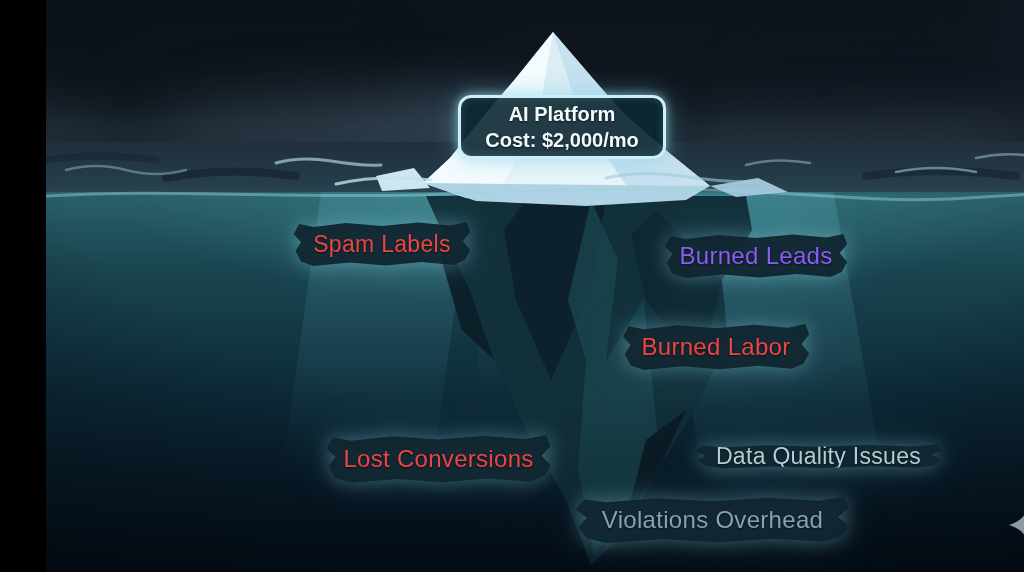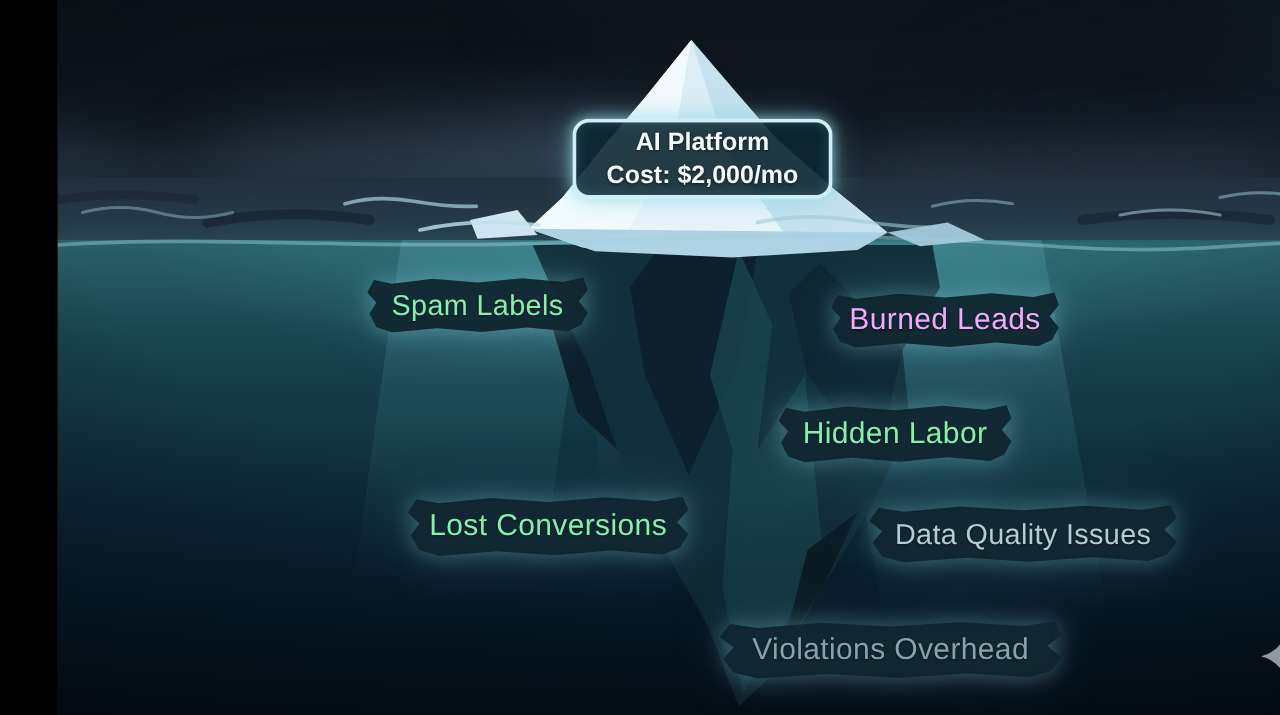--- a/index.html
+++ b/index.html
@@ -53,32 +53,32 @@
     text-shadow:0 1px 2px rgba(0,0,0,.6);white-space:nowrap;}
 
   
   .badge{position:absolute;display:flex;
     filter:drop-shadow(0 0 9px rgba(140,215,230,.38)) drop-shadow(0 0 22px rgba(110,195,215,.16));}
   .badge-shape{flex:1;display:flex;align-items:center;justify-content:center;
     background:rgba(16,37,48,.94);
     clip-path:polygon(1% 30%,4% 10%,12% 16%,30% 8%,50% 14%,70% 7%,88% 13%,97% 6%,99% 26%,95% 44%,99% 62%,96% 82%,90% 92%,72% 86%,52% 93%,32% 87%,12% 94%,5% 85%,2% 64%,5% 46%);}
   .badge span{font-size:24px;letter-spacing:.3px;white-space:nowrap;
     text-shadow:0 1px 2px rgba(0,0,0,.55);}
-  .em-bright span{color:#86efac;}
+  .em-bright span{color:#ef4444;}
   .em-medium span{color:#b4cdd3;}
-  .em-dim span{color:#f0abfc;}
+  .em-dim span{color:#8b5cf6;}
   .em-dimmest span{color:#87a2ab;}
 
   .b-spam{left:246px;top:219px;width:180px;height:50px;}
   .b-spam span{font-size:23px;}
   .b-burned{left:617px;top:231px;width:186px;height:50px;}
   .b-tcpa{left:143px;top:317px;width:226px;height:53px;}
   .b-hidden{left:575px;top:321px;width:190px;height:52px;}
-  .b-lost{left:278px;top:394px;width:229px;height:54px;}
-  .b-data{left:647px;top:401px;width:251px;height:52px;}
+  .b-lost{left:278px;top:432px;width:229px;height:54px;}
+  .b-data{left:647px;top:418px;width:251px;height:52px;align-items:flex-end;}
   .b-data span{font-size:23px;}
   .b-integration{left:527px;top:494px;width:279px;height:52px;}
 
   
   .sparkle{position:absolute;left:961px;top:504px;width:42px;height:42px;opacity:.92;}
 </style>
 </head>
 <body>
 
 <div class="scene">
@@ -142,21 +142,21 @@
       <span>Spam Labels</span>
     </div>
   </div>
   <div class="badge b-burned em-dim">
     <div class="badge-shape">
       <span>Burned Leads</span>
     </div>
   </div>
   <div class="badge b-hidden em-bright">
     <div class="badge-shape">
-      <span>Hidden Labor</span>
+      <span>Burned Labor</span>
     </div>
   </div>
   <div class="badge b-lost em-bright">
     <div class="badge-shape">
       <span>Lost Conversions</span>
     </div>
   </div>
   <div class="badge b-data em-medium">
     <div class="badge-shape">
       <span>Data Quality Issues</span>

